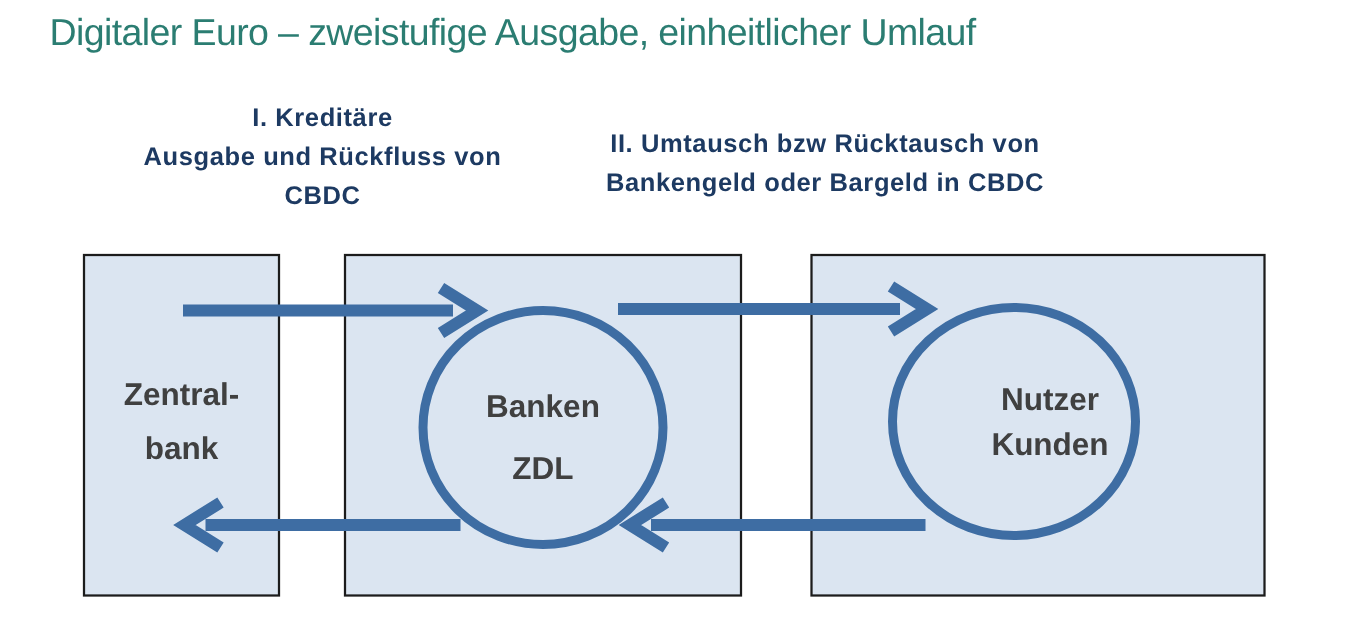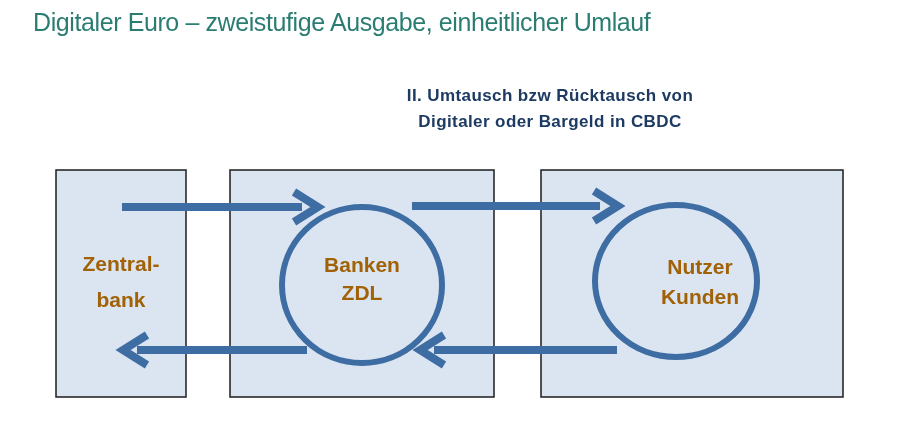--- a/index.html
+++ b/index.html
@@ -24,28 +24,28 @@
     font-weight: bold;
     font-size: 17px;
     letter-spacing: 0.4px;
     line-height: 26px;
     text-align: center;
     white-space: pre-line;
   }
   .flow-label-1 { left: 65px;  width: 300px; top: 66px; }
   .flow-label-2 { left: 385px; width: 330px; top: 83px; }
   .node-label {
-    color: #a16207;
+    color: #404040;
     font-weight: bold;
     font-size: 21px;
     text-align: center;
     white-space: pre-line;
   }
   .node-label-central { left: 56px;  width: 130px; top: 246px; line-height: 36px; }
-  .node-label-banks   { left: 282px; width: 160px; top: 251px; line-height: 28px; }
+  .node-label-banks   { left: 282px; width: 160px; top: 251px; line-height: 41px; }
   .node-label-users   { left: 620px; width: 160px; top: 252px; line-height: 30px; }
   svg.diagram { position: absolute; left: 0; top: 0; }
 </style>
 </head>
 <body>
 
 <div class="canvas">
 
   <svg class="diagram" width="913" height="425" viewBox="0 0 913 425">
 
@@ -72,22 +72,25 @@
     </g>
 
     <g stroke="#3e6da3" stroke-width="8" fill="none">
       <line x1="307" y1="350" x2="137" y2="350"></line>
       <polyline points="147,335 123,350 147,365" stroke-linejoin="miter"></polyline>
     </g>
   </svg>
 
   <div class="abs page-title">Digitaler Euro – zweistufige Ausgabe, einheitlicher Umlauf</div>
 
+  <div class="abs flow-label flow-label-1">I. Kreditäre
+Ausgabe und Rückfluss von
+CBDC</div>
   <div class="abs flow-label flow-label-2">II. Umtausch bzw Rücktausch von
-Digitaler oder Bargeld in CBDC</div>
+Bankengeld oder Bargeld in CBDC</div>
 
   <div class="abs node-label node-label-central">Zentral-
 bank</div>
   <div class="abs node-label node-label-banks">Banken
 ZDL</div>
   <div class="abs node-label node-label-users">Nutzer
 Kunden</div>
 
 </div>
 

